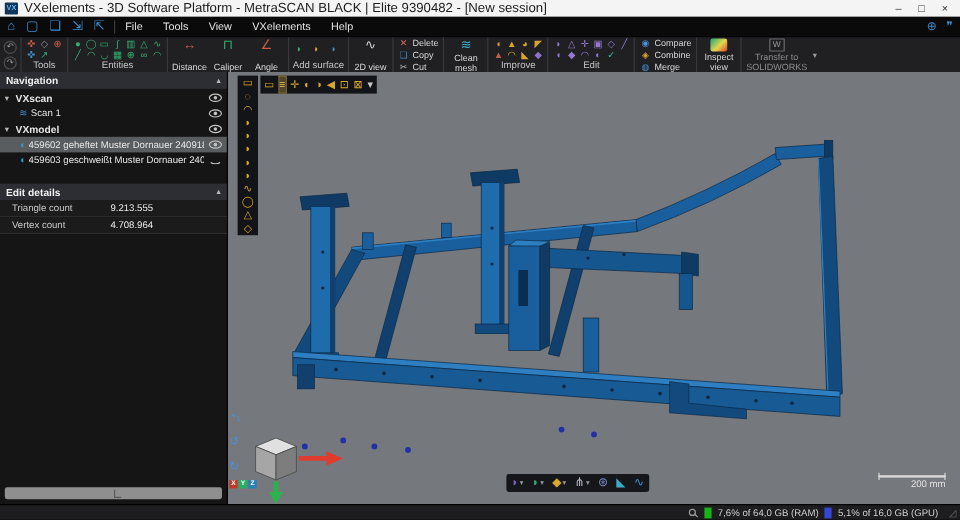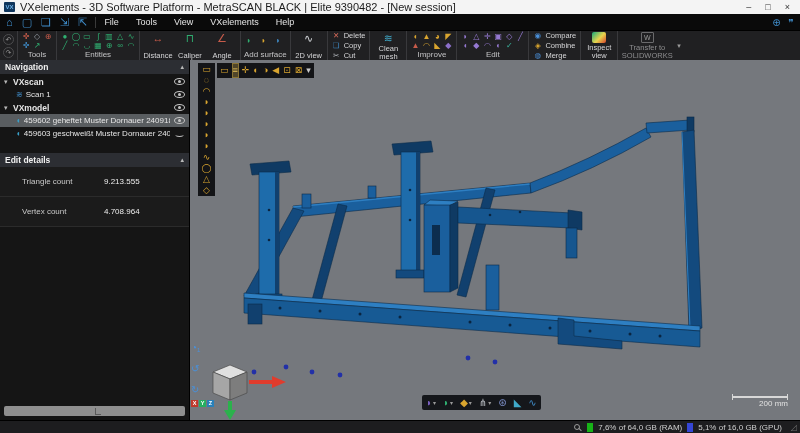--- a/index.html
+++ b/index.html
@@ -56,21 +56,21 @@
   .trow .exp { color:#b9b9b9; font-size:7px; width:9px; }
   .trow .tlabel { font-size:8px; color:#e6e6e6; white-space:nowrap; overflow:hidden; flex:1 1 auto; }
   .trow .tlabel.bold { font-weight:bold; font-size:8.5px; }
   .trow .ticon { font-size:8px; margin:0 3px 0 2px; }
   .trow.child { padding-left:14px; }
   .trow.selected { background:#595d60; }
   .eye { width:11px; height:7px; border:1px solid #c4c4c4; border-radius:50%; display:flex; align-items:center; justify-content:center; flex:0 0 auto; margin-left:4px; }
   .eye::after { content:""; width:3px; height:3px; background:#c4c4c4; border-radius:50%; }
   .eye.closed { border-color:transparent; border-bottom:1px solid #c4c4c4; border-radius:0 0 50% 50%; }
   .eye.closed::after { display:none; }
-  .details .drow { height:30px; display:flex; align-items:center; border-bottom:1px solid #2b2b2b; padding:0 22px; background:#1b1b1b; }
+  .details .drow { height:14px; display:flex; align-items:center; border-bottom:1px solid #2b2b2b; padding:0 10px; background:#1b1b1b; }
   .details .dlabel { width:82px; font-size:8px; color:#c9c9c9; }
   .details .dvalue { font-size:8px; color:#ececec; }
   .pspacer { flex:1 1 auto; }
   .pprogress { height:10px; margin:3px 4px 4px 4px; background:#8f8f8f; border-radius:2px; position:relative; }
   .pprogress::after { content:""; position:absolute; left:50%; top:2px; width:5px; height:6px; border-left:1px solid #5a5a5a; border-bottom:1px solid #5a5a5a; }
 
   
   .viewport { flex:1 1 auto; position:relative; background:#75787d; overflow:hidden; }
   .model-svg { position:absolute; inset:0; }
   .side-tools { position:absolute; left:8px; top:3px; width:17px; background:#131417; display:flex; flex-direction:column; align-items:center; padding:1px 0; gap:1px; }

